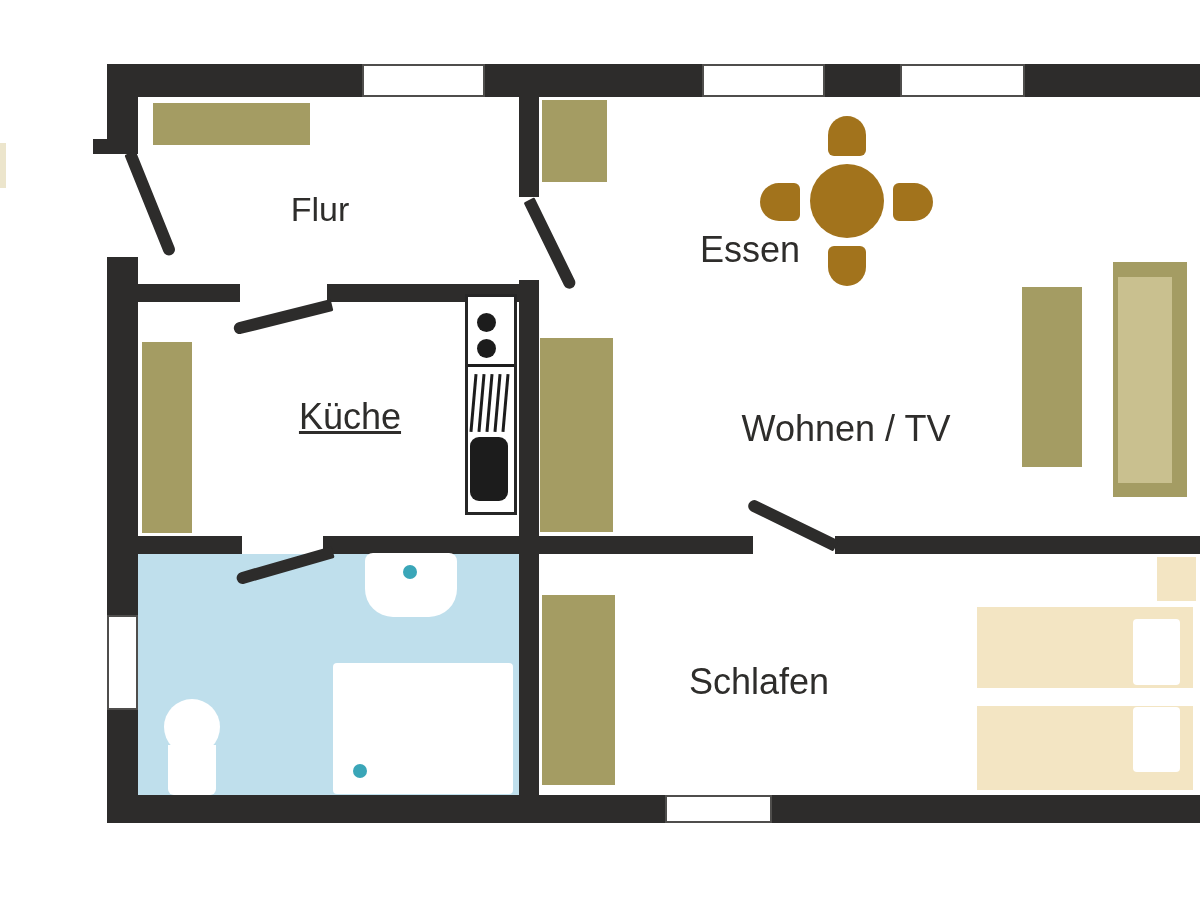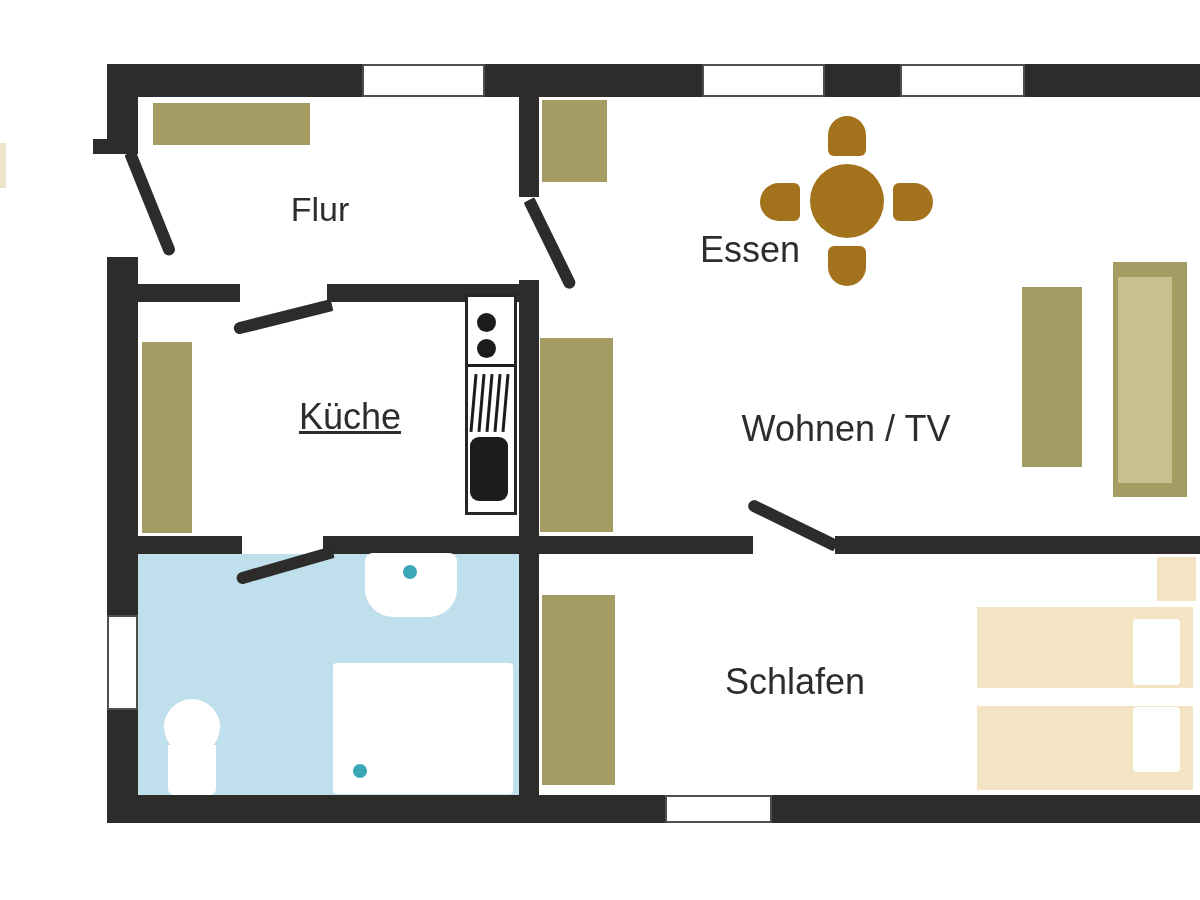--- a/index.html
+++ b/index.html
@@ -104,15 +104,15 @@
     <div class="abs" style="left:5px;top:15px;width:54px;height:206px;background:var(--sofa-fill);"></div>
   </div>
   <div class="label" style="left:721px;top:371px;width:250px;margin-top:40px;">Wohnen / TV</div>
 
   <div class="furn" style="left:542px;top:595px;width:73px;height:190px;"></div>
   <div class="bed" style="left:1157px;top:557px;width:39px;height:44px;"></div>
   <div class="bed" style="left:977px;top:607px;width:216px;height:81px;"></div>
   <div class="bed" style="left:977px;top:706px;width:216px;height:84px;"></div>
   <div class="pillow" style="left:1133px;top:619px;width:47px;height:66px;"></div>
   <div class="pillow" style="left:1133px;top:707px;width:47px;height:65px;"></div>
-  <div class="label" style="left:720px;top:664px;width:150px;">Schlafen</div>
+  <div class="label" style="left:684px;top:664px;width:150px;">Schlafen</div>
 
 </div>
 
 </body></html>

